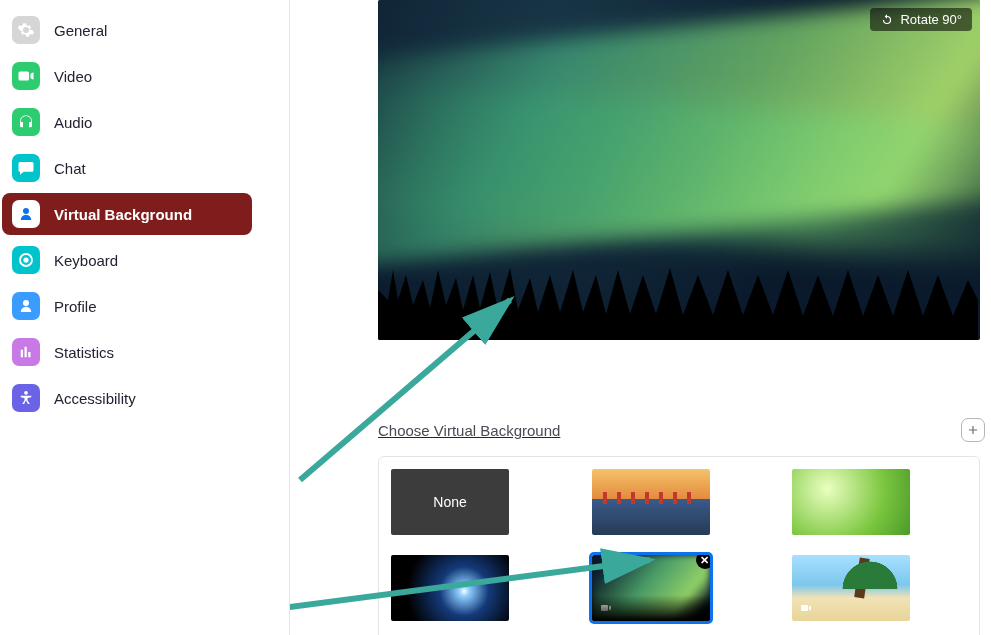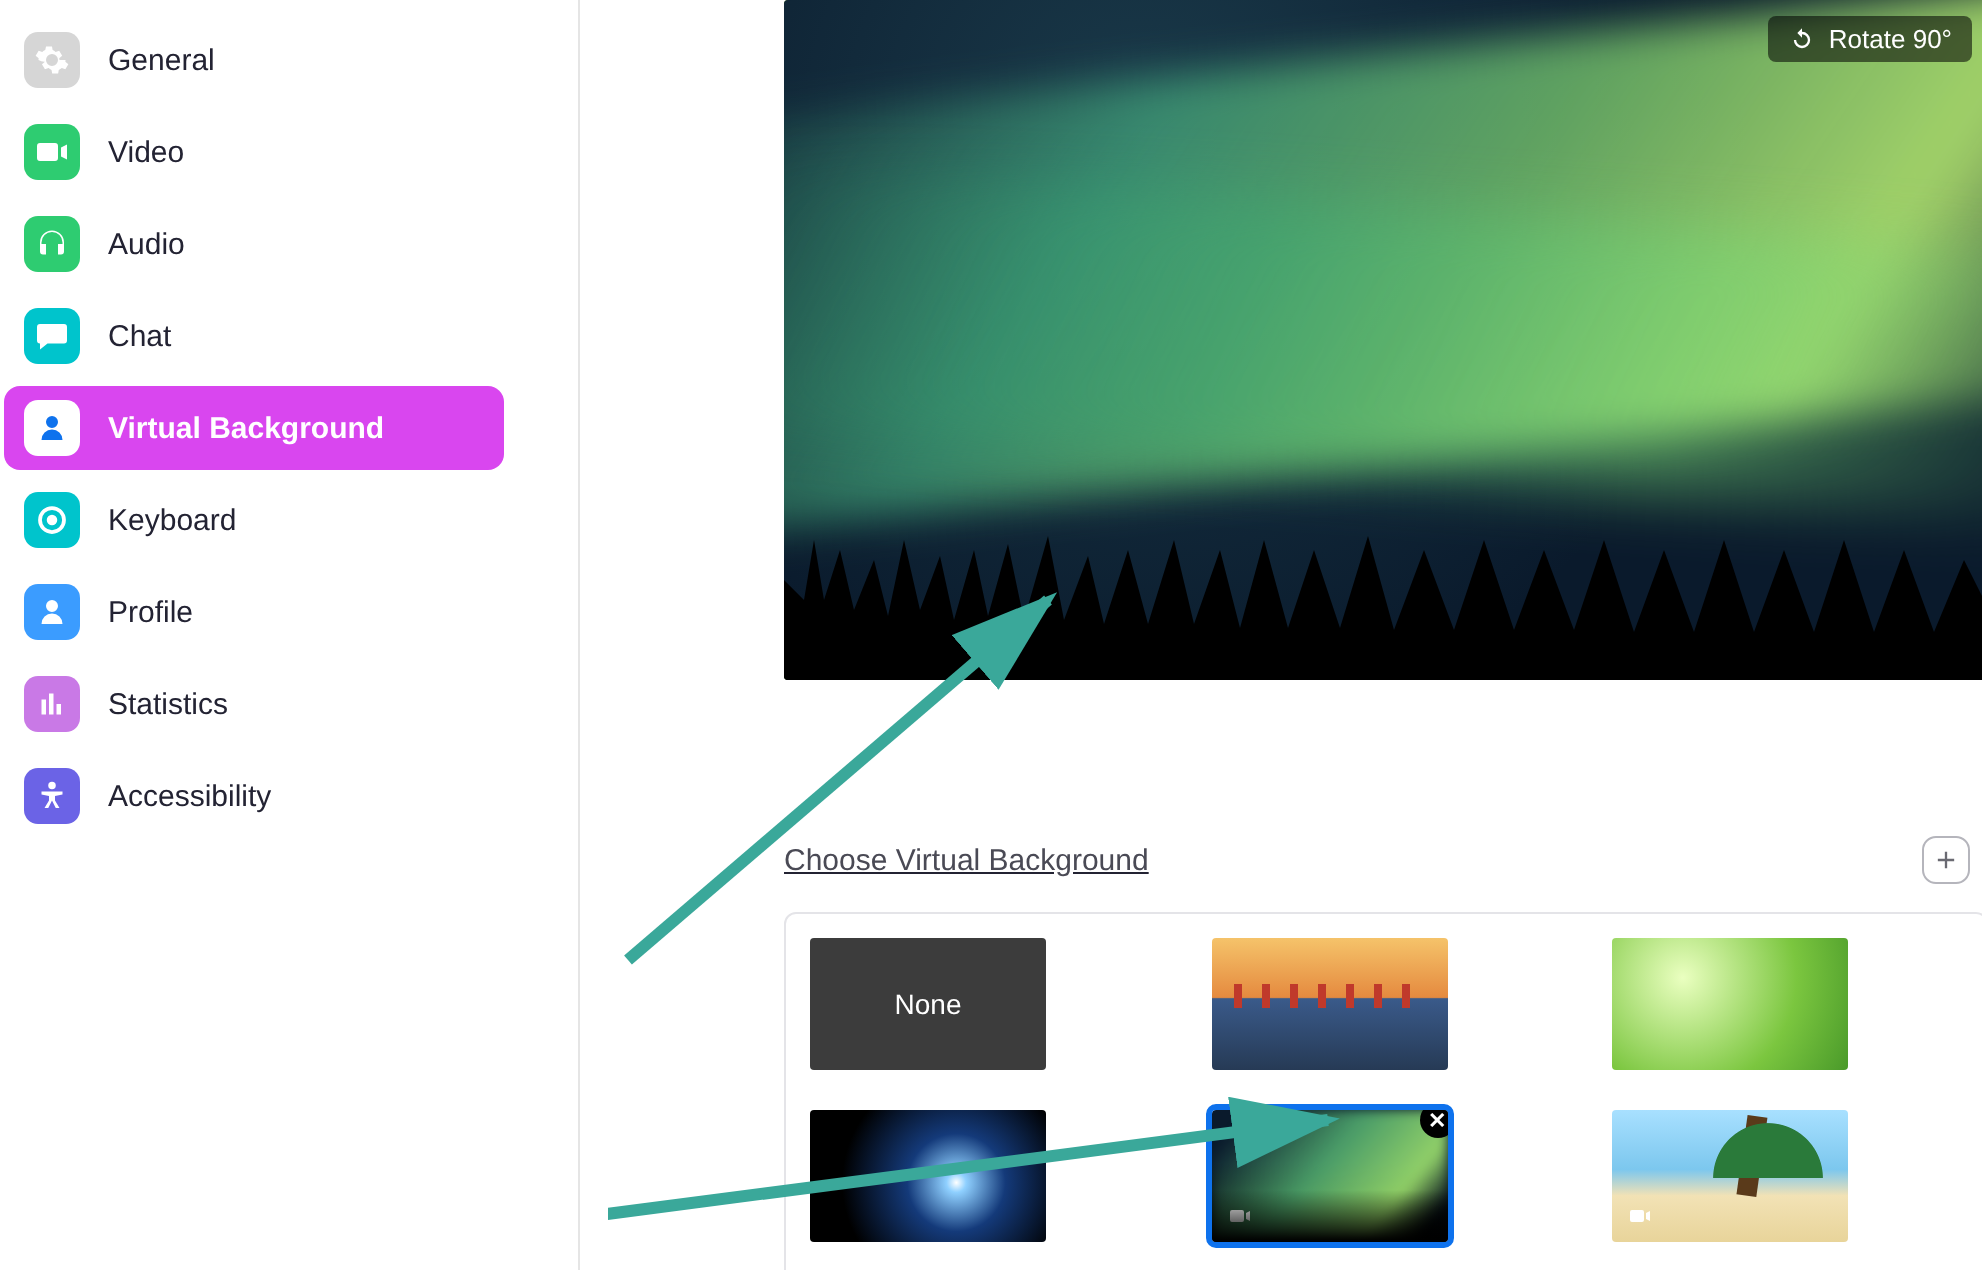--- a/index.html
+++ b/index.html
@@ -1,22 +1,22 @@
 <!DOCTYPE html>
 <html><head>
 <meta charset="utf-8">
 <style>
   * { box-sizing: border-box; margin: 0; padding: 0; }
   body { font-family: -apple-system, BlinkMacSystemFont, "Segoe UI", Arial, sans-serif; font-size: 14px; color: #232333; width: 991px; height: 635px; overflow: hidden; background: #fff; }
-  .app { display: flex; width: 100%; height: 100%; gap: 14px; }
+  .app { display: flex; width: 100%; height: 100%; }
   .sidebar { width: 290px; flex-shrink: 0; padding: 5px 0 0 2px; border-right: 1px solid #e5e5e5; }
   .side-item { display: flex; align-items: center; height: 42px; padding: 0 0 0 10px; margin: 4px 0 4px 0; border-radius: 8px; cursor: pointer; width: 250px; }
   .side-item .icon-wrap { width: 28px; height: 28px; border-radius: 7px; display: flex; align-items: center; justify-content: center; margin-right: 14px; flex-shrink: 0; }
   .side-item .label { font-size: 15px; color: #232333; }
-  .side-item.active { background: #d946ef; }
+  .side-item.active { background: #7f1d1d; }
   .side-item.active .label { color: #fff; font-weight: 600; }
   .side-item.active .icon-wrap { background: #fff; }
   
   .ic-general  { background: #d6d6d6; }
   .ic-video    { background: #2ecc71; }
   .ic-audio    { background: #2ecc71; }
   .ic-share    { background: #2ecc71; }
   .ic-chat     { background: #00c4cc; }
   .ic-vb       { background: #0e72ed; }
   .ic-rec      { background: #00c4cc; }

